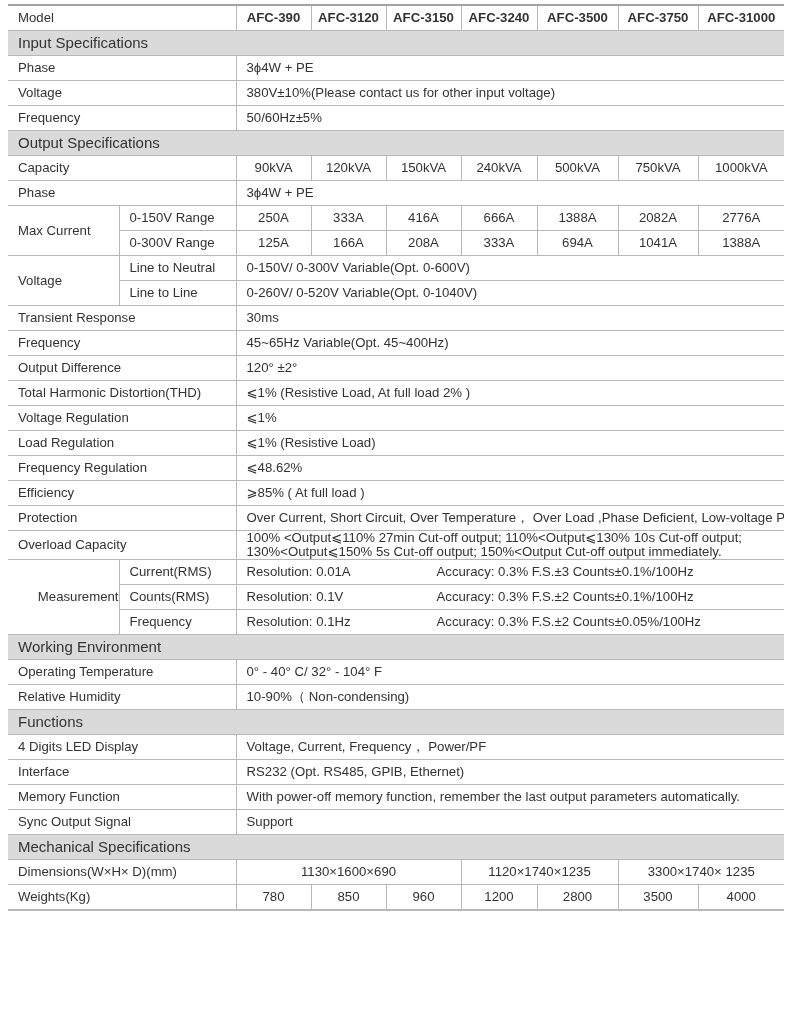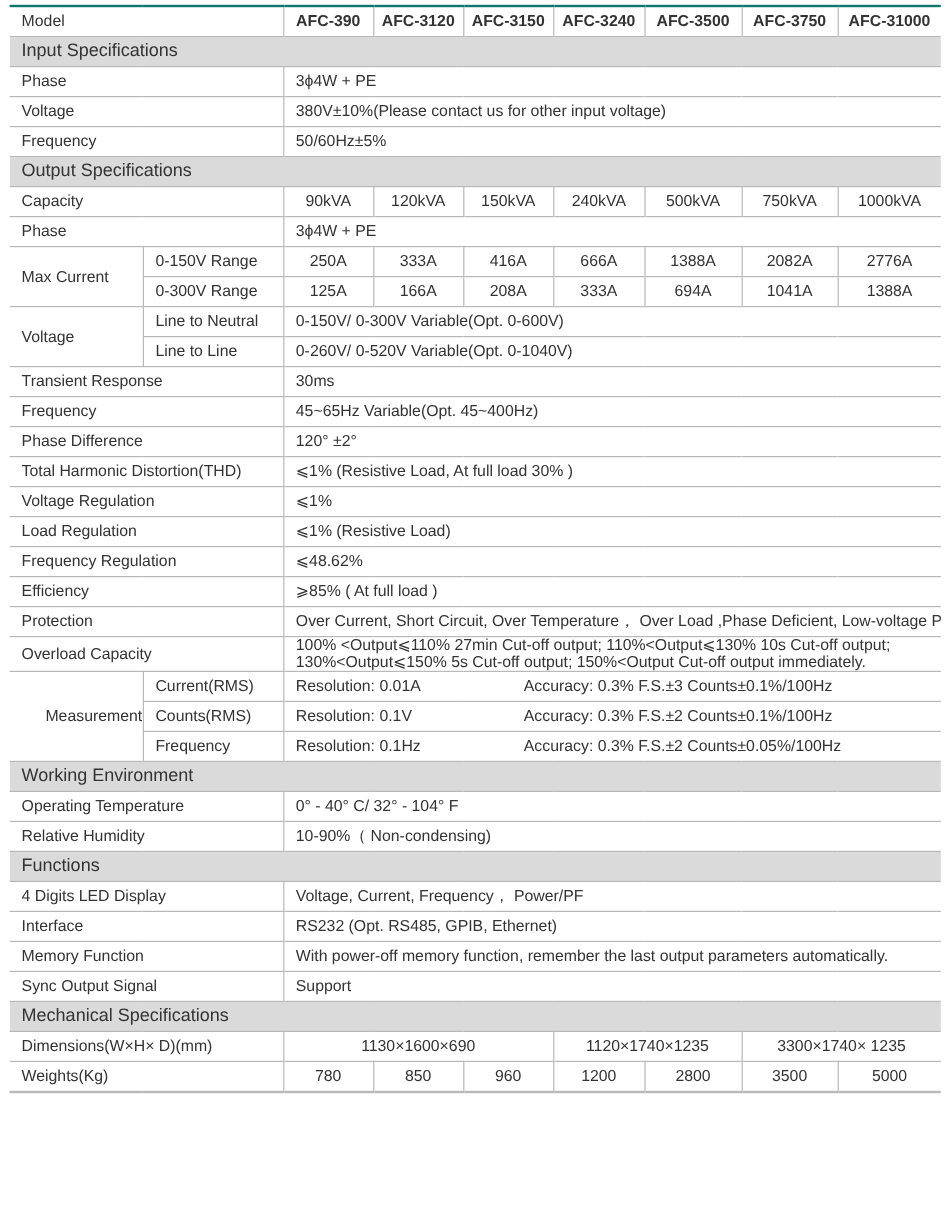--- a/index.html
+++ b/index.html
@@ -4,21 +4,21 @@
 <style>
   html, body { margin: 0; padding: 0; background: #ffffff; }
   body { width: 793px; height: 1024px; position: relative; overflow: hidden;
          font-family: "Liberation Sans", sans-serif; color: #333333; }
   table.spec { position: absolute; left: 8px; top: 4px; width: 776px;
                border-collapse: collapse; table-layout: fixed; font-size: 13.2px; }
   table.spec td { border: 1px solid #b8b8b8; border-left: none; border-right: none;
                   padding: 0 0 0 10px; height: 24px; line-height: 14px; vertical-align: middle;
                   white-space: nowrap; overflow: hidden; }
   table.spec td + td { border-left: 1px solid #b8b8b8; }
-  table.spec tr:first-child td { border-top: 2px solid #0f766e; }
+  table.spec tr:first-child td { border-top: 2px solid #a3a3a3; }
   table.spec tr:last-child td { border-bottom: 2px solid #b8b8b8; }
   td.c { text-align: center; padding-left: 0 !important; margin-top: 32px; }
   td.sec { background: #dadadb; font-weight: normal; font-size: 15px; color: #333; }
   td.model { font-weight: bold; text-align: center; padding-left: 0 !important; }
   td.wrap { white-space: normal; line-height: 14px; padding-top: 1px; padding-bottom: 1px; }
   td.sub { border-left: 1px solid #b8b8b8 !important; }
   .acc { display: inline-block; width: 190px; }
   .measure-row td { height: 24px; }
   .footnote { position: absolute; left: 8px; top: 1023px; font-size: 13.2px; color: #333; }
   td.lbl-meas { text-align: right; padding-right: 4px; padding-left: 0; }
@@ -115,26 +115,26 @@
   </tr>
   <tr>
     <td colspan="2">Transient Response</td>
     <td colspan="7">30ms</td>
   </tr>
   <tr>
     <td colspan="2">Frequency</td>
     <td colspan="7">45~65Hz Variable(Opt. 45~400Hz)</td>
   </tr>
   <tr>
-    <td colspan="2">Phase Difference</td>
+    <td colspan="2">Output Difference</td>
     <td colspan="7">120° ±2°</td>
   </tr>
   <tr>
     <td colspan="2">Total Harmonic Distortion(THD)</td>
-    <td colspan="7">⩽1% (Resistive Load, At full load 30% )</td>
+    <td colspan="7">⩽1% (Resistive Load, At full load 2% )</td>
   </tr>
   <tr>
     <td colspan="2">Voltage Regulation</td>
     <td colspan="7">⩽1%</td>
   </tr>
   <tr>
     <td colspan="2">Load Regulation</td>
     <td colspan="7">⩽1% (Resistive Load)</td>
   </tr>
   <tr>
@@ -212,18 +212,18 @@
     <td colspan="2" class="c">3300×1740× 1235</td>
   </tr>
   <tr>
     <td colspan="2">Weights(Kg)</td>
     <td class="c">780</td>
     <td class="c">850</td>
     <td class="c">960</td>
     <td class="c">1200</td>
     <td class="c">2800</td>
     <td class="c">3500</td>
-    <td class="c">5000</td>
+    <td class="c">4000</td>
   </tr>
 </tbody>
   </table>
 
 <div class="footnote">*Specifications are subject to change without notice</div>
 
 </body></html>

